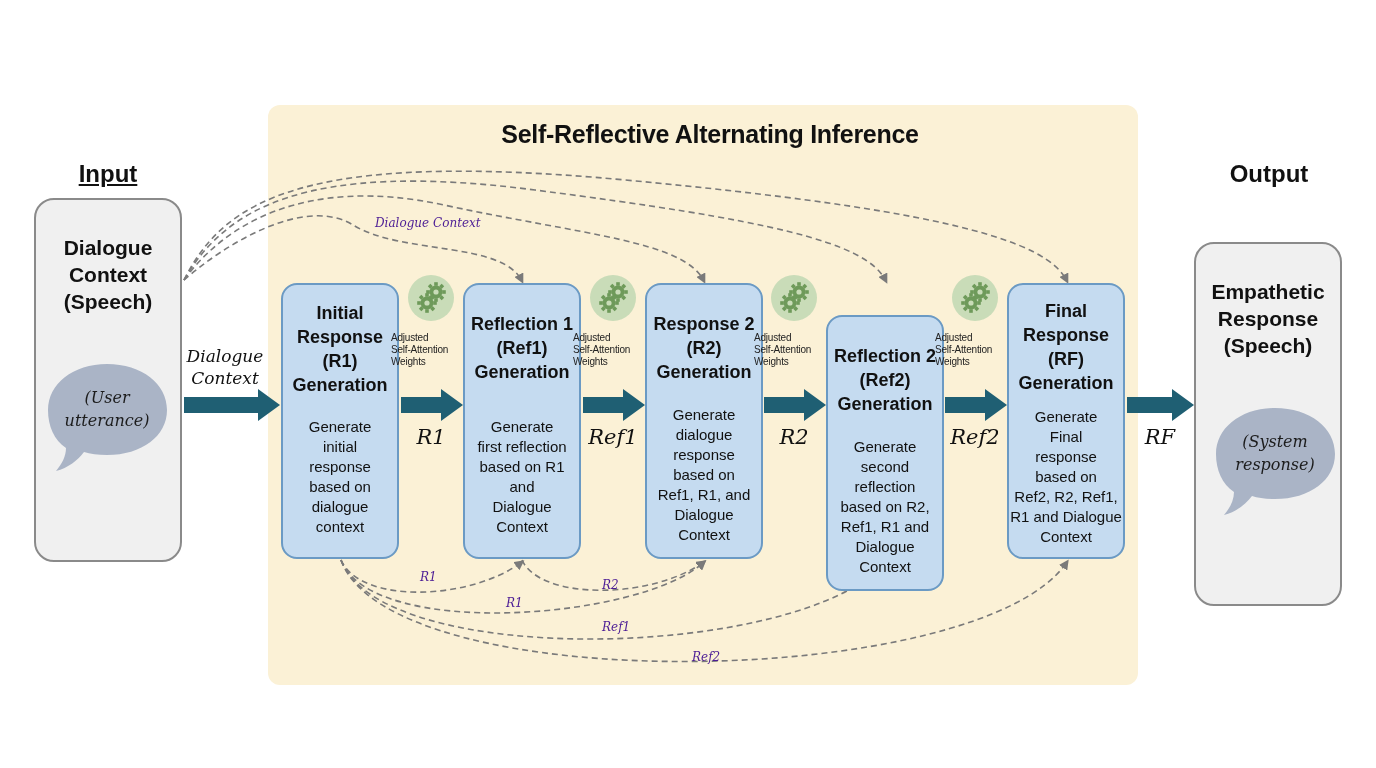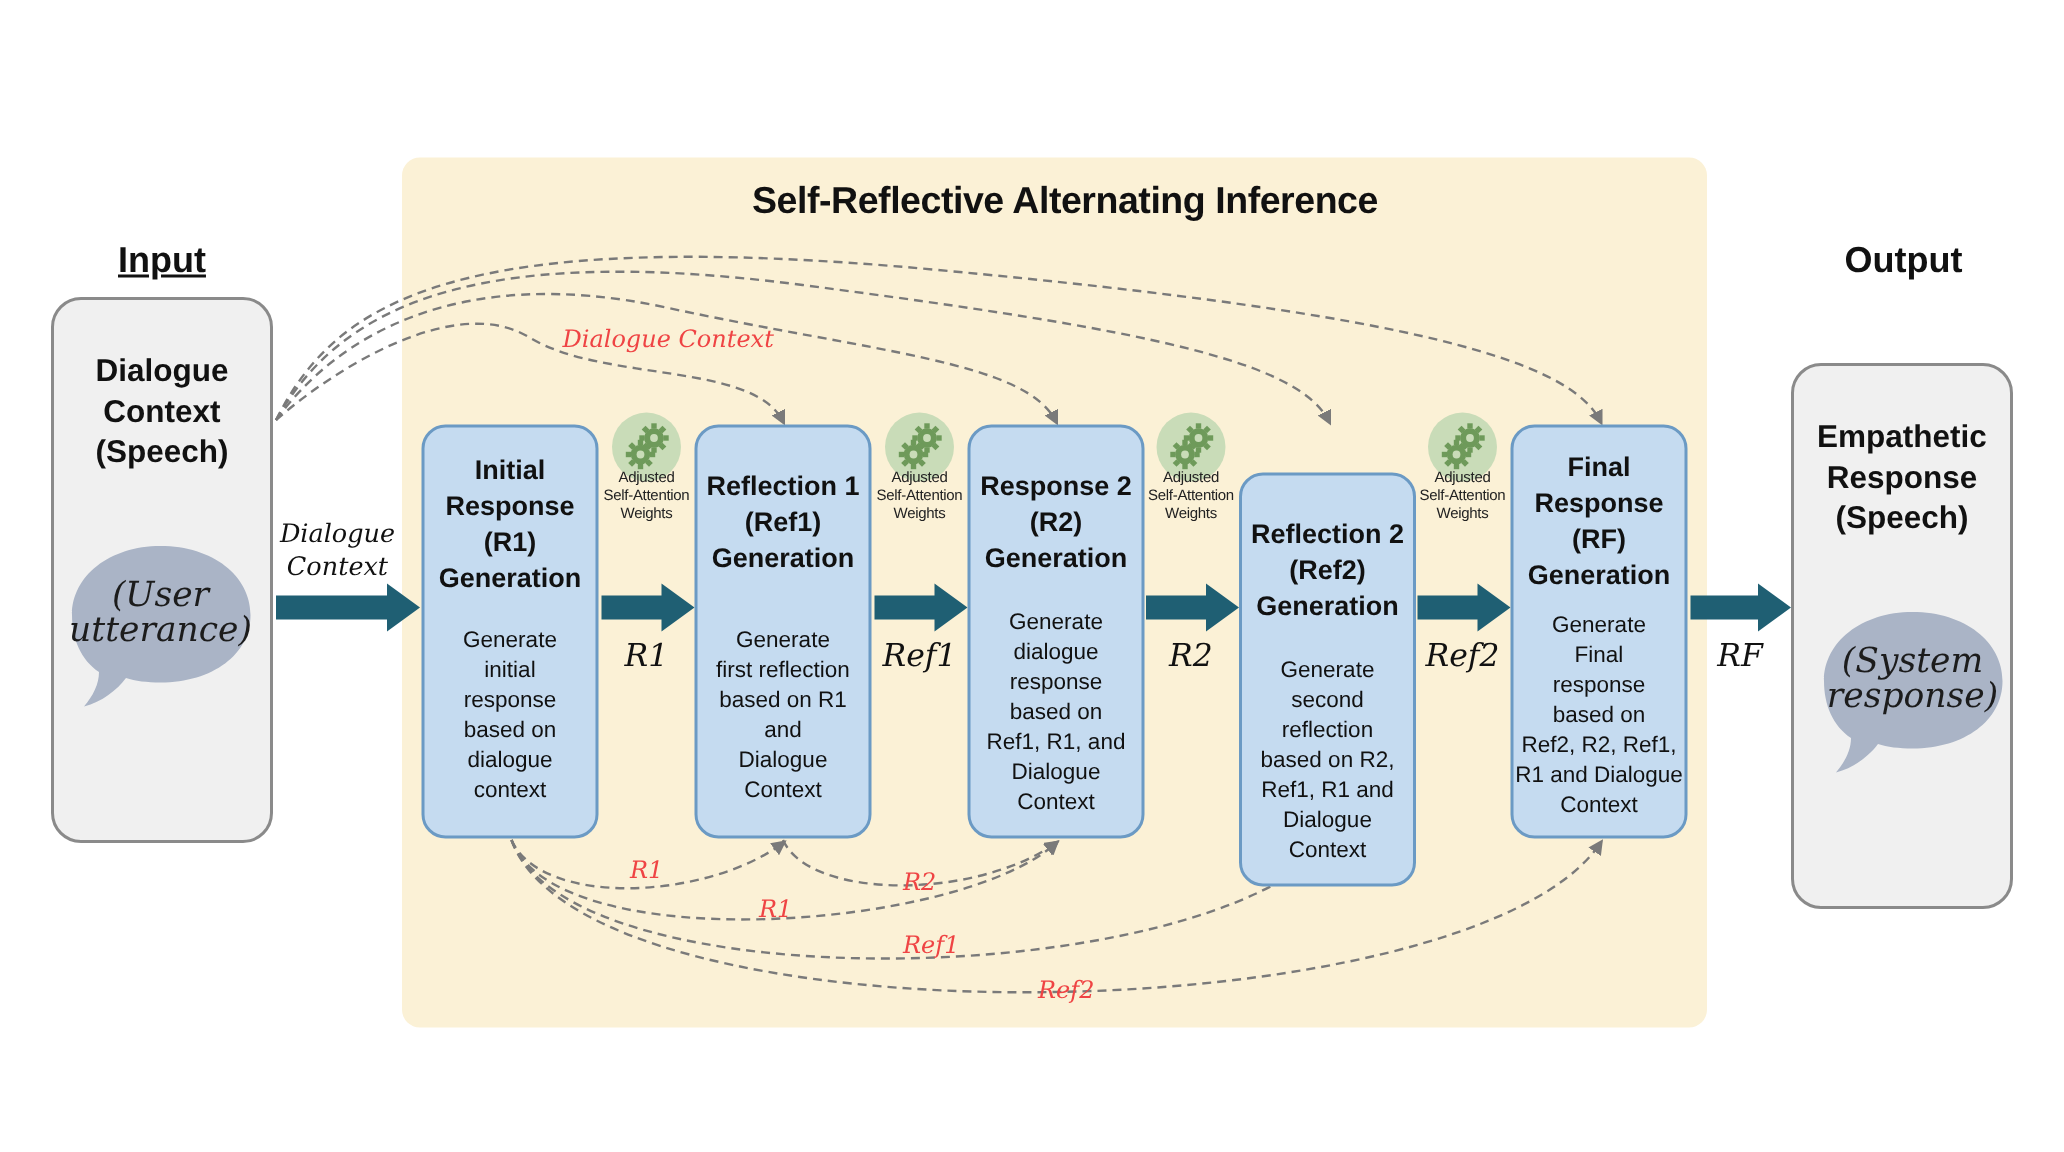--- a/index.html
+++ b/index.html
@@ -29,21 +29,21 @@
     background: #f0f0f0; border: 2px solid #8a8a8a; border-radius: 20px;
     box-sizing: border-box;
   }
   .side-box-title {
     position: absolute; left: 0; right: 0; top: 34px;
     font-size: 21px; font-weight: bold; text-align: center; line-height: 27px;
   }
   .bubble-wrap { position: absolute; left: 10px; top: 158px; width: 130px; height: 120px; }
   .bubble-text {
     position: absolute; left: 0; top: 28px; width: 122px; text-align: center;
-    font-family: "DejaVu Serif", serif; font-style: italic; font-size: 23px; line-height: 23px;
+    font-family: "DejaVu Serif", serif; font-style: italic; font-size: 16px; line-height: 23px;
     color: #1c1c1c;
   }
 
   .stage {
     top: 283px; width: 118px; height: 276px;
     background: #c5dbf0; border: 2px solid #6b9ac4; border-radius: 16px;
     box-sizing: border-box;
   }
   .stage-title {
     position: absolute; left: -4px; right: -4px; text-align: center;
@@ -52,31 +52,31 @@
   .stage-desc {
     position: absolute; left: -4px; right: -4px; text-align: center;
     font-size: 15px; line-height: 20px; color: #111;
   }
 
   .gear-badge {
     width: 46px; height: 46px; border-radius: 50%;
     background: #c9dcb8; top: 275px;
   }
   .gear-label {
-    top: 313px; width: 80px; text-align: center;
+    top: 332px; width: 80px; 
     font-size: 10px; line-height: 12px; color: #222; letter-spacing: -0.2px;
   }
 
   .flow-label {
     font-family: "DejaVu Serif", serif; font-style: italic; font-size: 21px;
     text-align: center; width: 60px;
   }
   .curve-label {
-    font-family: "DejaVu Serif", serif; font-style: italic; font-size: 16px;
-    color: #ef4444;
+    font-family: "DejaVu Serif", serif; font-style: italic; font-size: 12px;
+    color: #4c1d95;
   }
 
   svg#connectors { position: absolute; left: 0; top: 0; }
 </style>
 </head>
 <body>
 
 <div id="main-panel" class="abs"></div>
 <div id="main-title" class="abs">Self-Reflective Alternating Inference</div>
 

